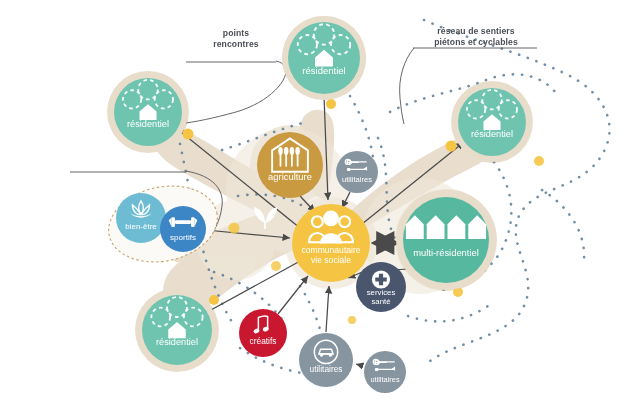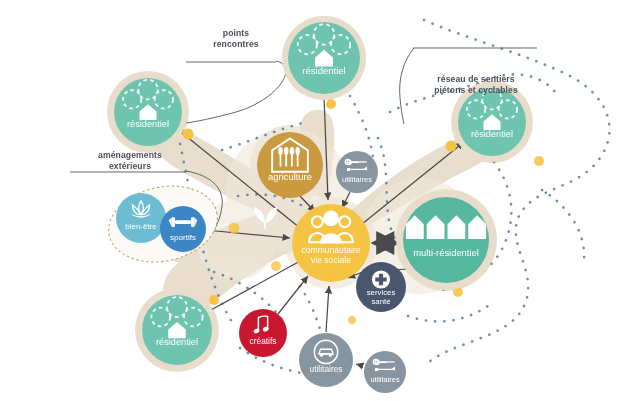--- a/index.html
+++ b/index.html
@@ -290,18 +290,16 @@
     </g>
   <g>
         <line x1="186" y1="62" x2="276" y2="62" stroke="#55565a" stroke-width="0.9"></line>
         <line x1="70" y1="172" x2="186" y2="172" stroke="#55565a" stroke-width="0.9"></line>
         <line x1="413" y1="48" x2="537" y2="48" stroke="#55565a" stroke-width="0.9"></line>
       </g>
     </svg>
 
   <div class="anno" style="left:190px;top:28px;width:92px;">points
 rencontres</div>
-  <div class="anno" style="left:74px;top:150px;width:112px;">aménagements
-extérieurs</div>
-  <div class="anno" style="left:415px;top:26px;width:122px;margin-top:48px;">réseau de sentiers
+  <div class="anno" style="left:415px;top:26px;width:122px;">réseau de sentiers
 piétons et cyclables</div>
 
 </div>
 
 </body></html>

